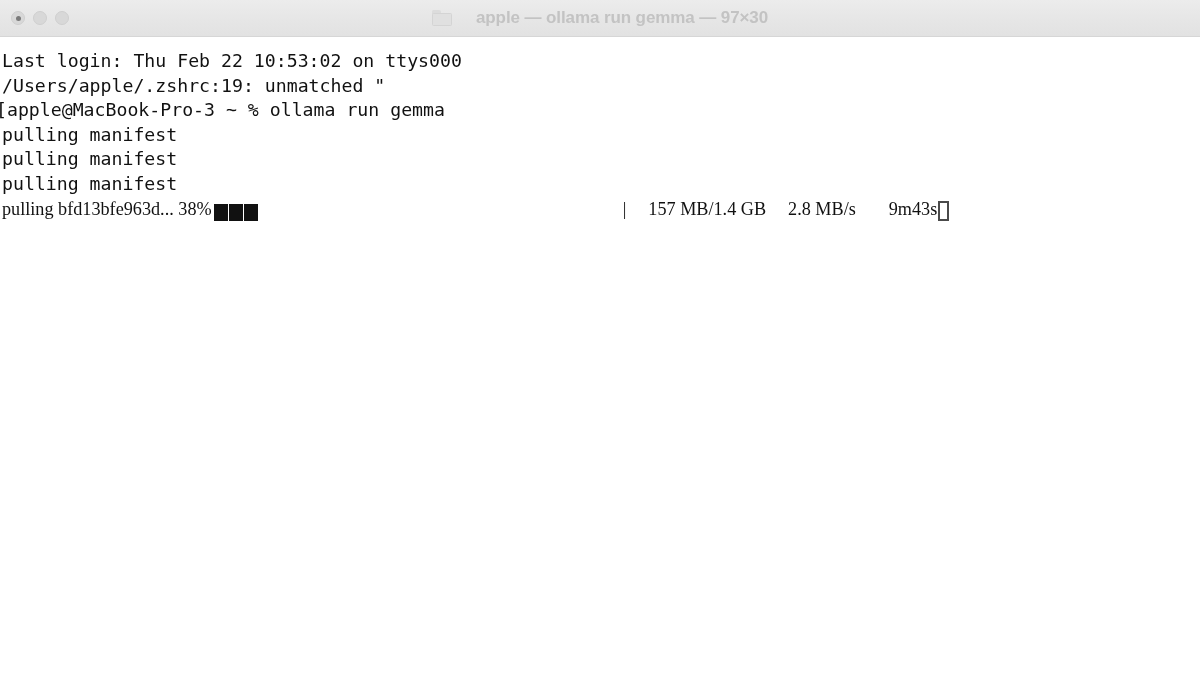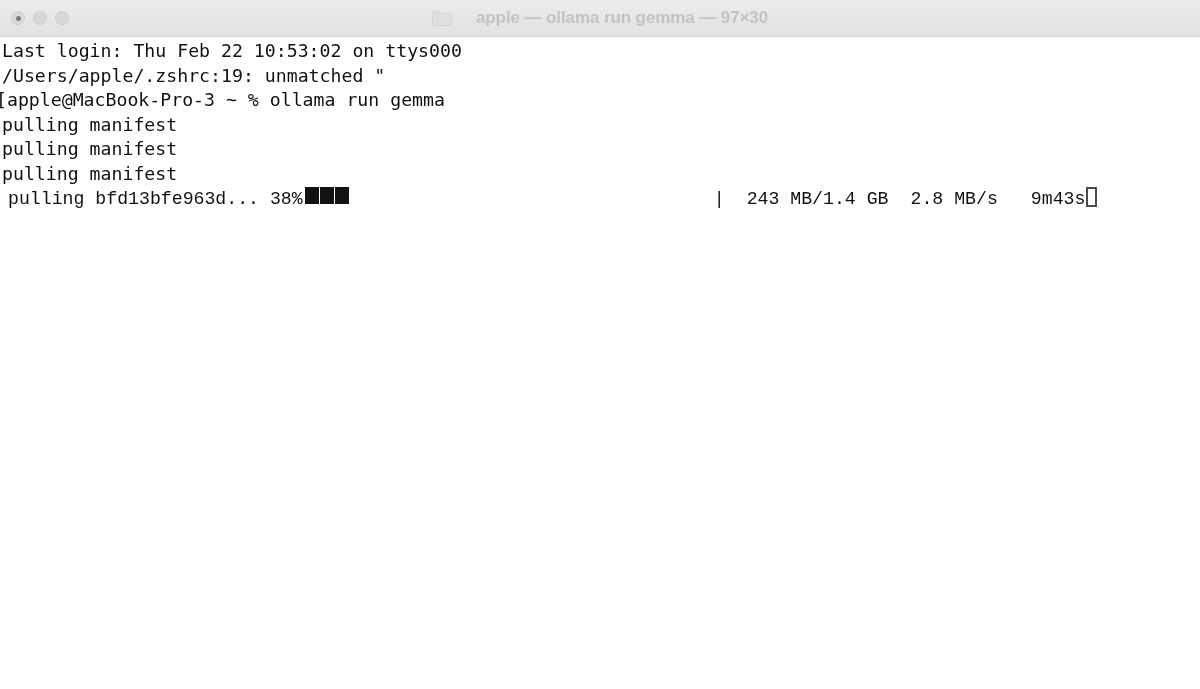--- a/index.html
+++ b/index.html
@@ -114,49 +114,49 @@
   .terminal {
     flex: 1;
     background: #ffffff;
     position: relative;
     overflow: hidden;
     padding: 0;
   }
   .term-lines {
     position: absolute;
     left: 0;
-    top: 2px;
+    top: 12px;
     width: 1200px;
   }
   .line {
     height: 24.6px;
     line-height: 24.6px;
     font-family: "DejaVu Sans Mono", monospace;
     font-size: 18.2px;
     color: #111111;
     white-space: pre;
     letter-spacing: 0px;
     padding-left: 2px;
     box-sizing: border-box;
   }
   .line.prompt {
     padding-left: 0px;
     margin-left: -4px;
   }
 
   .progress-line {
     display: flex;
-    align-items: flex-start;
+    align-items: flex-end;
     height: 24.6px;
     line-height: 24.6px;
-    font-family: Liberation Mono, monospace;
+    font-family: Liberation Serif, serif;
     font-size: 18.2px;
     color: #111111;
     white-space: pre;
-    padding-left: 8px;
+    padding-left: 2px;
     box-sizing: border-box;
   }
   .pbar-track {
     display: inline-flex;
     align-items: center;
     width: 409px;
     margin-left: 2px;
   }
   .pbar-fill {
     display: inline-flex;
@@ -212,21 +212,21 @@
 
       <div class="progress-line">
         <span>pulling bfd13bfe963d... </span>
         <span>38%</span>
         <span class="pbar-track">
           <span class="pbar-fill"><span class="pblock" style="background: rgb(17, 17, 17);"></span><span class="pblock" style="background: rgb(17, 17, 17);"></span><span class="pblock" style="background: rgb(17, 17, 17);"></span></span>
           <span class="pbar-rest"></span>
         </span>
         <span>|</span>
         <span style="display:inline-block;width:22px"></span>
-        <span>243 MB/1.4 GB</span>
+        <span>157 MB/1.4 GB</span>
         <span style="display:inline-block;width:22px"></span>
         <span>2.8 MB/s</span>
         <span style="display:inline-block;width:33px"></span>
         <span>9m43s</span>
         <span class="cursor-hollow"></span>
       </div>
 
     </div>
   </div>
 

